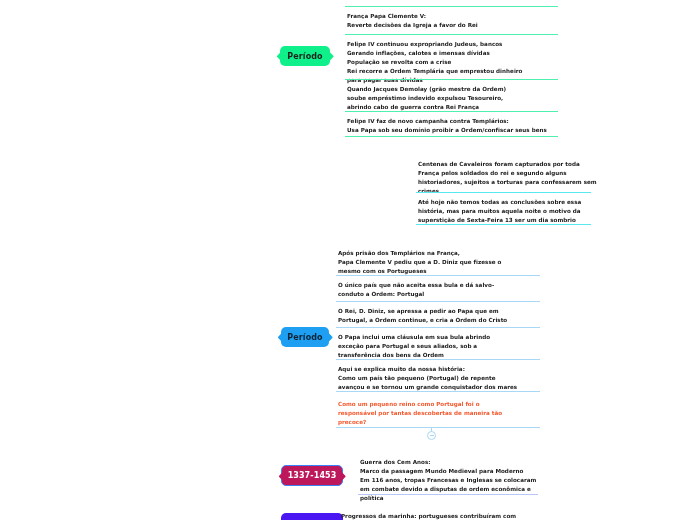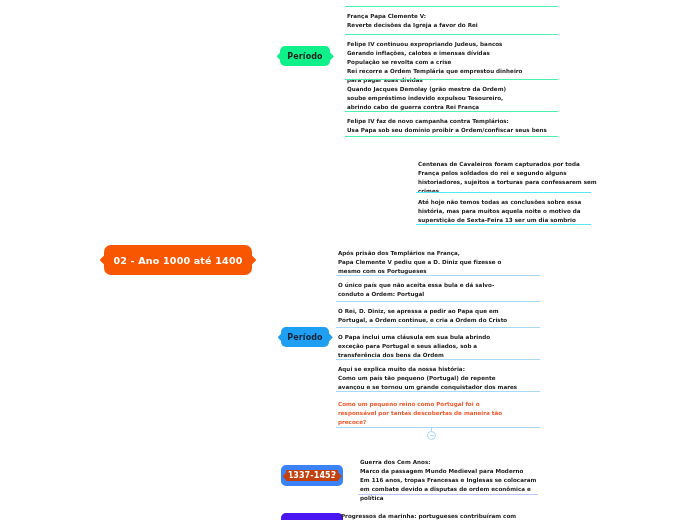--- a/index.html
+++ b/index.html
@@ -72,21 +72,21 @@
     transform: translateY(-50%) rotate(45deg);
     border-radius: 1px;
     background: inherit;
   }
   .badge::before { left: -2.5px; }
   .badge::after  { right: -2.5px; }
 
   .badge-green  { background: #10f08a; color: #16231c; }
   .badge-cyan   { background: #17e8f0; color: #102428; }
   .badge-sky    { background: #1e9ff2; color: #0d2436; }
-  .badge-blue   { background: #c2410c; color: #ffffff; border: 5px solid #3b82f6; text-align: right; }
+  .badge-blue   { background: #be185d; color: #ffffff; border: 1px solid #3b82f6; text-align: right; }
   .badge-violet { background: #4a17f2; color: #ffffff; }
 
   #badge-periodo-1    { left: 280px; top: 46px;  width: 50px; height: 20px; }
   #badge-noite-sexta  { left: 282px; top: 185px; width: 118px; height: 21px; }
   #badge-periodo-2    { left: 281px; top: 327px; width: 48px; height: 20px; }
   #badge-guerra       { left: 281px; top: 465px; width: 62px; height: 21px; }
   #badge-marinha      { left: 281px; top: 513px; width: 62px; height: 21px; }
 
   
   .tblock {
@@ -242,15 +242,14 @@
     <span class="line">política</span>
   </div>
   <hr class="divider d-blue" style="left:358px; top:494px; width:180px;">
 
   <div class="badge badge-violet" id="badge-marinha"></div>
 
   <div class="tblock" style="left:341px; top:512px;">
     <span class="line">Progressos da marinha: portugueses contribuíram com</span>
   </div>
 
-  <div class="root-node">02 - Ano 1000 até 1400</div>
 
 </div>
 
 </body></html>

